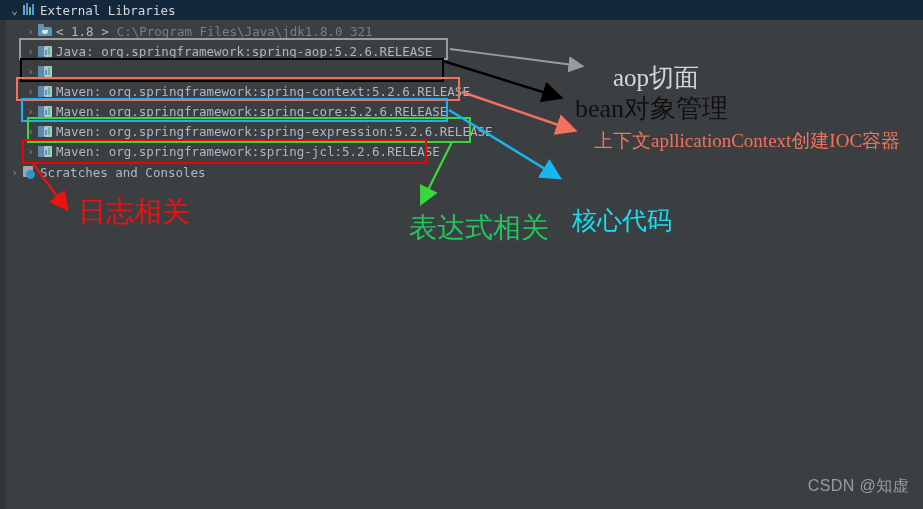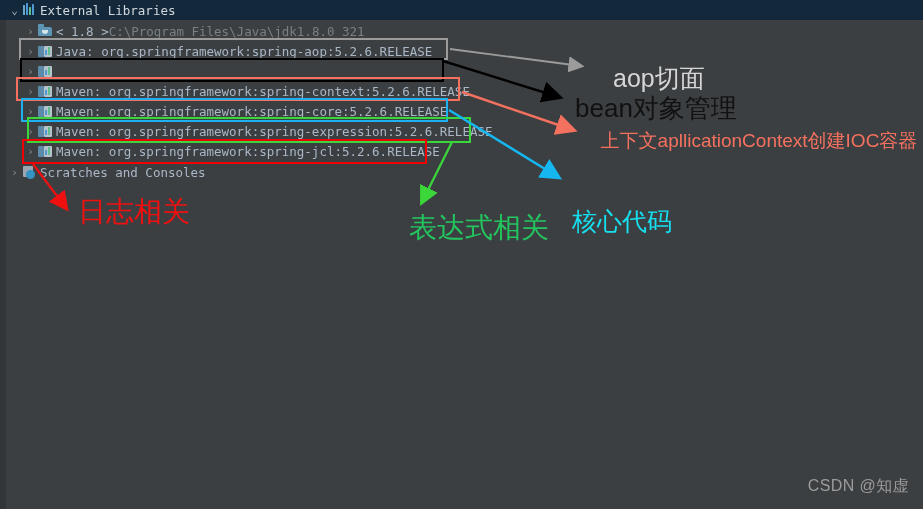--- a/index.html
+++ b/index.html
@@ -121,24 +121,23 @@
   }
   .box {
     position: absolute;
     border-style: solid;
     border-width: 2px;
     box-sizing: border-box;
   }
 
   .note {
     position: absolute;
-    font-family: Liberation Sans, sans-serif;
+    font-family: Liberation Serif, serif;
     white-space: pre;
     line-height: 1.15;
-    text-align: center;
   }
 
   .wm {
     position: absolute;
     right: 14px; bottom: 12px;
     color: #9b9b9b;
     font-family: "Liberation Sans", sans-serif;
     font-size: 16px;
     letter-spacing: .4px;
   }
@@ -164,21 +163,21 @@
     </div>
 
     <div class="row" style="top:21px; padding-left:24px;">
       <span class="chev">›</span>
       <span class="ico ico-jdk">
         <span class="tab"></span>
           <span class="fold"></span>
           <span class="cup"></span>
       </span>
       <span class="lbl">&lt; 1.8 &gt;</span>
-      <span class="lbl dim" style="">C:\Program Files\Java\jdk1.8.0_321</span>
+      <span class="lbl dim" style="margin-left:8px;">C:\Program Files\Java\jdk1.8.0_321</span>
     </div>
 
     <div class="row" style="top:41px; padding-left:24px;">
       <span class="chev">›</span>
       <span class="ico ico-mvn">
         <span class="bk"></span>
           <span class="bk2"></span>
           <b></b>
           <b></b>
       </span>

